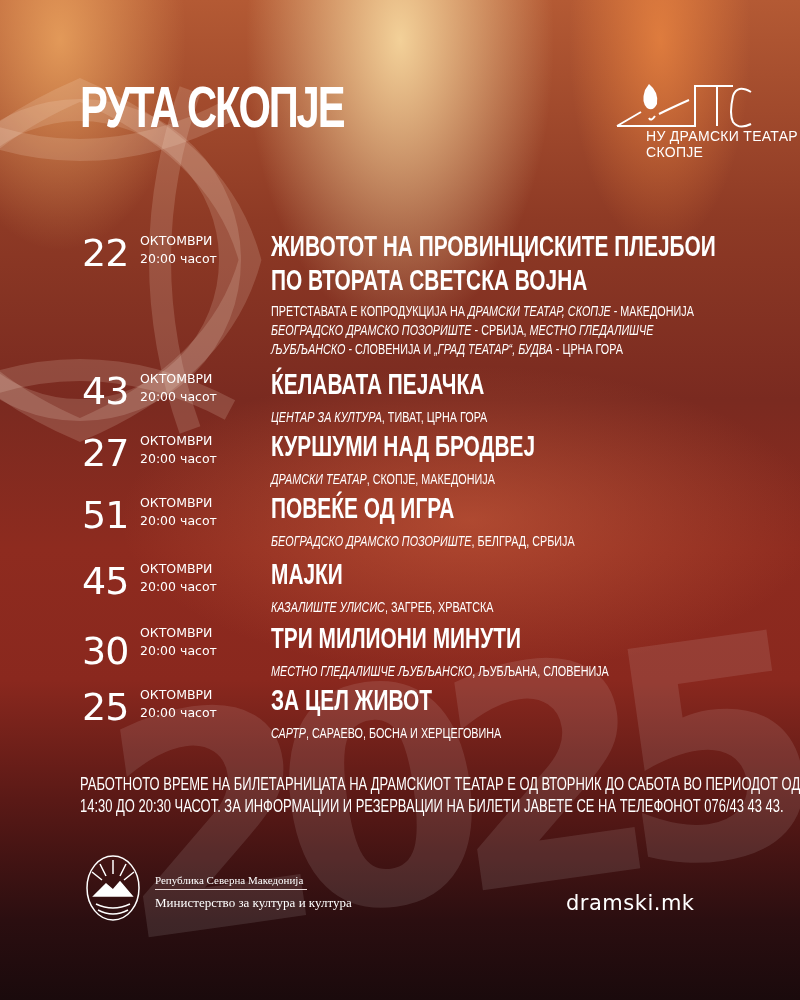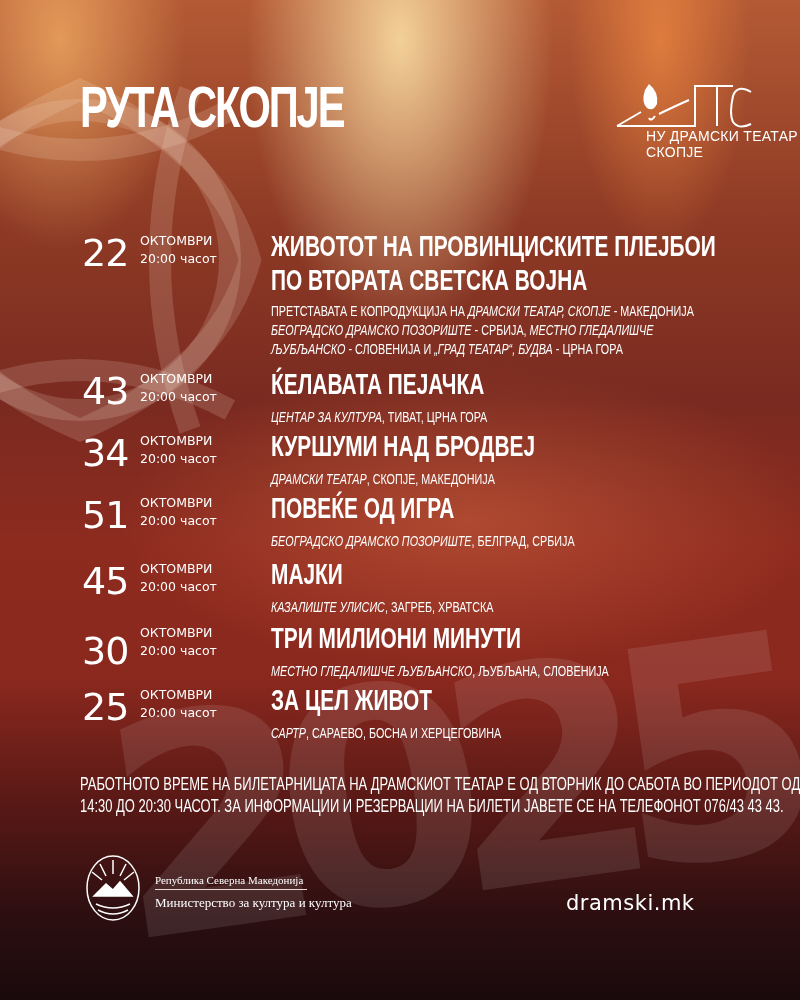--- a/index.html
+++ b/index.html
@@ -77,21 +77,21 @@
       <div class="venue" style="top: 112px;"><i>ЉУБЉАНСКО</i><span> - СЛОВЕНИЈА И </span><i>„ГРАД ТЕАТАР“, БУДВА</i><span> - ЦРНА ГОРА</span></div>
     </div>
     <div class="ev" style="top: 366px;">
       <div class="day" style="top:6px">43</div>
       <div class="month" style="top:7px">ОКТОМВРИ</div>
       <div class="time" style="top:25px">20:00 часот</div>
       <div class="show" style="top:4px">ЌЕЛАВАТА ПЕЈАЧКА</div>
       <div class="venue" style="top: 42px;"><i>ЦЕНТАР ЗА КУЛТУРА</i><span>, ТИВАТ, ЦРНА ГОРА</span></div>
     </div>
     <div class="ev" style="top: 428px;">
-      <div class="day" style="top:6px">34</div>
+      <div class="day" style="top:6px">27</div>
       <div class="month" style="top:7px">ОКТОМВРИ</div>
       <div class="time" style="top:25px">20:00 часот</div>
       <div class="show" style="top:4px">КУРШУМИ НАД БРОДВЕЈ</div>
       <div class="venue" style="top: 42px;"><i>ДРАМСКИ ТЕАТАР</i><span>, СКОПЈЕ, МАКЕДОНИЈА</span></div>
     </div>
     <div class="ev" style="top: 490px;">
       <div class="day" style="top:6px">51</div>
       <div class="month" style="top:7px">ОКТОМВРИ</div>
       <div class="time" style="top:25px">20:00 часот</div>
       <div class="show" style="top:4px">ПОВЕЌЕ ОД ИГРА</div>

